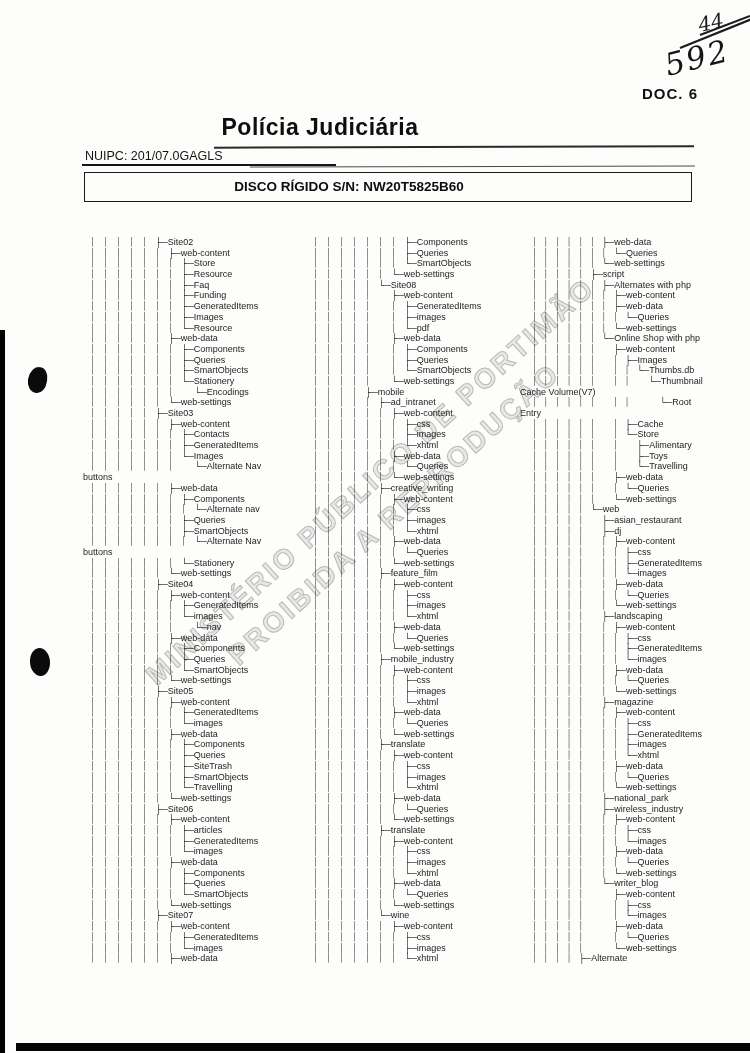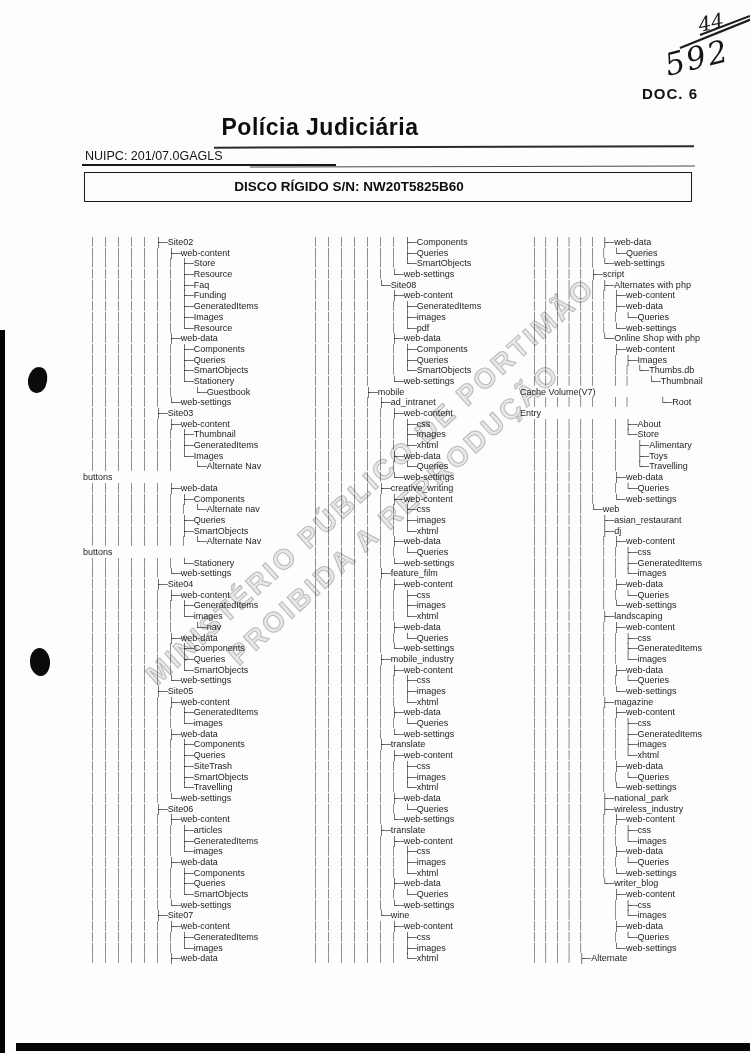--- a/index.html
+++ b/index.html
@@ -198,21 +198,21 @@
         <span class="node" style="left: 98px;">└─Stationery</span>
       </div>
       <div class="trow" style="top: 149.66px;">
         <span class="pipe" style="left: 7px;">│</span>
         <span class="pipe" style="left: 20px;">│</span>
         <span class="pipe" style="left: 33px;">│</span>
         <span class="pipe" style="left: 46px;">│</span>
         <span class="pipe" style="left: 59px;">│</span>
         <span class="pipe" style="left: 72px;">│</span>
         <span class="pipe" style="left: 85px;">│</span>
-        <span class="node" style="left: 111px;">└─Guestbook</span>
+        <span class="node" style="left: 111px;">└─Encodings</span>
       </div>
       <div class="trow" style="top: 160.35px;">
         <span class="pipe" style="left: 7px;">│</span>
         <span class="pipe" style="left: 20px;">│</span>
         <span class="pipe" style="left: 33px;">│</span>
         <span class="pipe" style="left: 46px;">│</span>
         <span class="pipe" style="left: 59px;">│</span>
         <span class="pipe" style="left: 72px;">│</span>
         <span class="node" style="left: 85px;">└─web-settings</span>
       </div>
@@ -234,21 +234,21 @@
         <span class="node" style="left: 85px;">├─web-content</span>
       </div>
       <div class="trow" style="top: 192.42px;">
         <span class="pipe" style="left: 7px;">│</span>
         <span class="pipe" style="left: 20px;">│</span>
         <span class="pipe" style="left: 33px;">│</span>
         <span class="pipe" style="left: 46px;">│</span>
         <span class="pipe" style="left: 59px;">│</span>
         <span class="pipe" style="left: 72px;">│</span>
         <span class="pipe" style="left: 85px;">│</span>
-        <span class="node" style="left: 98px;">├─Thumbnail</span>
+        <span class="node" style="left: 98px;">├─Contacts</span>
       </div>
       <div class="trow" style="top: 203.11px;">
         <span class="pipe" style="left: 7px;">│</span>
         <span class="pipe" style="left: 20px;">│</span>
         <span class="pipe" style="left: 33px;">│</span>
         <span class="pipe" style="left: 46px;">│</span>
         <span class="pipe" style="left: 59px;">│</span>
         <span class="pipe" style="left: 72px;">│</span>
         <span class="pipe" style="left: 85px;">│</span>
         <span class="node" style="left: 98px;">├─GeneratedItems</span>
@@ -1479,21 +1479,21 @@
       </div>
       <div class="trow" style="top: 171.04px;">Entry</div>
       <div class="trow" style="top: 181.73px;">
         <span class="pipe" style="left: 12px;">│</span>
         <span class="pipe" style="left: 23.6px;">│</span>
         <span class="pipe" style="left: 35.2px;">│</span>
         <span class="pipe" style="left: 46.8px;">│</span>
         <span class="pipe" style="left: 58.4px;">│</span>
         <span class="pipe" style="left: 70px;">│</span>
         <span class="pipe" style="left: 93.2px;">│</span>
-        <span class="node" style="left: 104.8px;">├─About</span>
+        <span class="node" style="left: 104.8px;">├─Cache</span>
       </div>
       <div class="trow" style="top: 192.42px;">
         <span class="pipe" style="left: 12px;">│</span>
         <span class="pipe" style="left: 23.6px;">│</span>
         <span class="pipe" style="left: 35.2px;">│</span>
         <span class="pipe" style="left: 46.8px;">│</span>
         <span class="pipe" style="left: 58.4px;">│</span>
         <span class="pipe" style="left: 70px;">│</span>
         <span class="pipe" style="left: 93.2px;">│</span>
         <span class="node" style="left: 104.8px;">└─Store</span>

